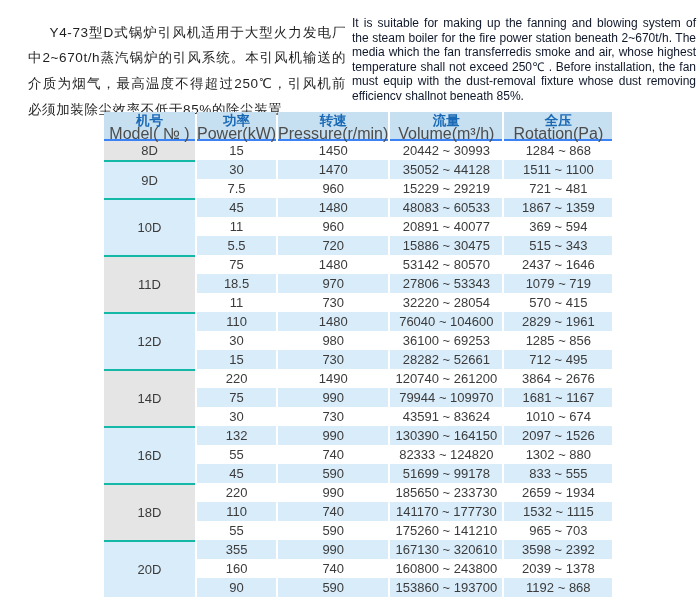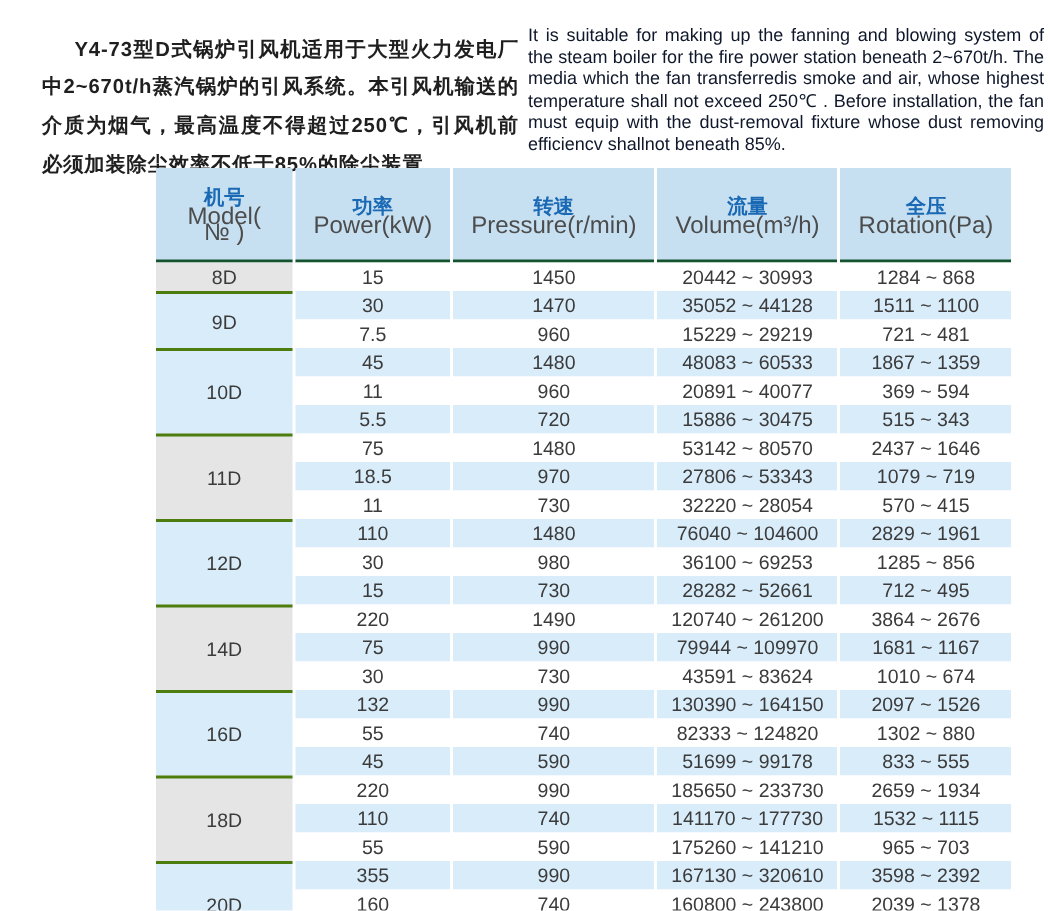--- a/index.html
+++ b/index.html
@@ -3,49 +3,49 @@
 <meta charset="utf-8">
 <style>
   html,body{margin:0;padding:0;}
   body{
     width:700px;height:607px;background:#ffffff;position:relative;overflow:hidden;
     font-family:"Liberation Sans", sans-serif;
   }
   .intro-cn{
     position:absolute;left:28px;top:6px;width:318px;
     font-size:13.5px;line-height:25.8px;color:#1f1f1f;
-    text-align:justify;text-indent:1.6em;letter-spacing:0.6px;font-weight:bold;
+    text-align:justify;text-indent:1.6em;letter-spacing:0.6px;
   }
   .intro-en{
     position:absolute;left:352px;top:4px;width:344px;
     font-size:12px;line-height:14.6px;color:#0f172a;
     text-align:justify;
   }
   table.spec{
     position:absolute;left:102px;top:112px;
     border-collapse:separate;border-spacing:2px 0;table-layout:fixed;
   }
   col.c-model{width:91px;}
   col.c-power{width:77px;}
   col.c-rotation{width:78px;}
   col.c-volume{width:112px;}
   col.c-pressure{width:108px;}
   table.spec th{
-    background:#c7e0f1;height:27px;padding:12px;vertical-align:middle;
-    border-bottom:2px solid #14532d;font-weight:normal;
+    background:#c7e0f1;height:27px;padding:0;vertical-align:middle;
+    border-bottom:2px solid #3b82f6;font-weight:normal;
   }
   .h-cn{display:block;font-size:13.5px;font-weight:bold;color:#1a69b5;line-height:15px;}
   .h-en{display:block;font-size:16px;color:#4c4c4c;line-height:11px;}
   table.spec td{
     height:19px;padding:0;text-align:center;vertical-align:middle;
     font-size:13px;color:#3b3b3b;background:#ffffff;
   }
   table.spec tr.alt td{background:#d9ecfa;}
   table.spec td.model-cell{background:#e5e5e5;color:#3b3b3b;}
-  table.spec td.model-cell.gap{border-top:2px solid #4d7c0f;}
+  table.spec td.model-cell.gap{border-top:2px solid #14b8a6;}
 </style>
 </head>
 <body>
 
 <p class="intro-cn">Y4-73型D式锅炉引风机适用于大型火力发电厂中2~670t/h蒸汽锅炉的引风系统。本引风机输送的介质为烟气，最高温度不得超过250℃，引风机前必须加装除尘效率不低于85%的除尘装置。</p>
 <p class="intro-en">It is suitable for making up the fanning and blowing system of the steam boiler for the fire power station beneath 2~670t/h. The media which the fan transferredis smoke and air, whose highest temperature shall not exceed 250℃ . Before installation, the fan must equip with the dust-removal fixture whose dust removing efficiencv shallnot beneath 85%.</p>
 
 <table class="spec">
   <colgroup>
     <col class="c-model">

